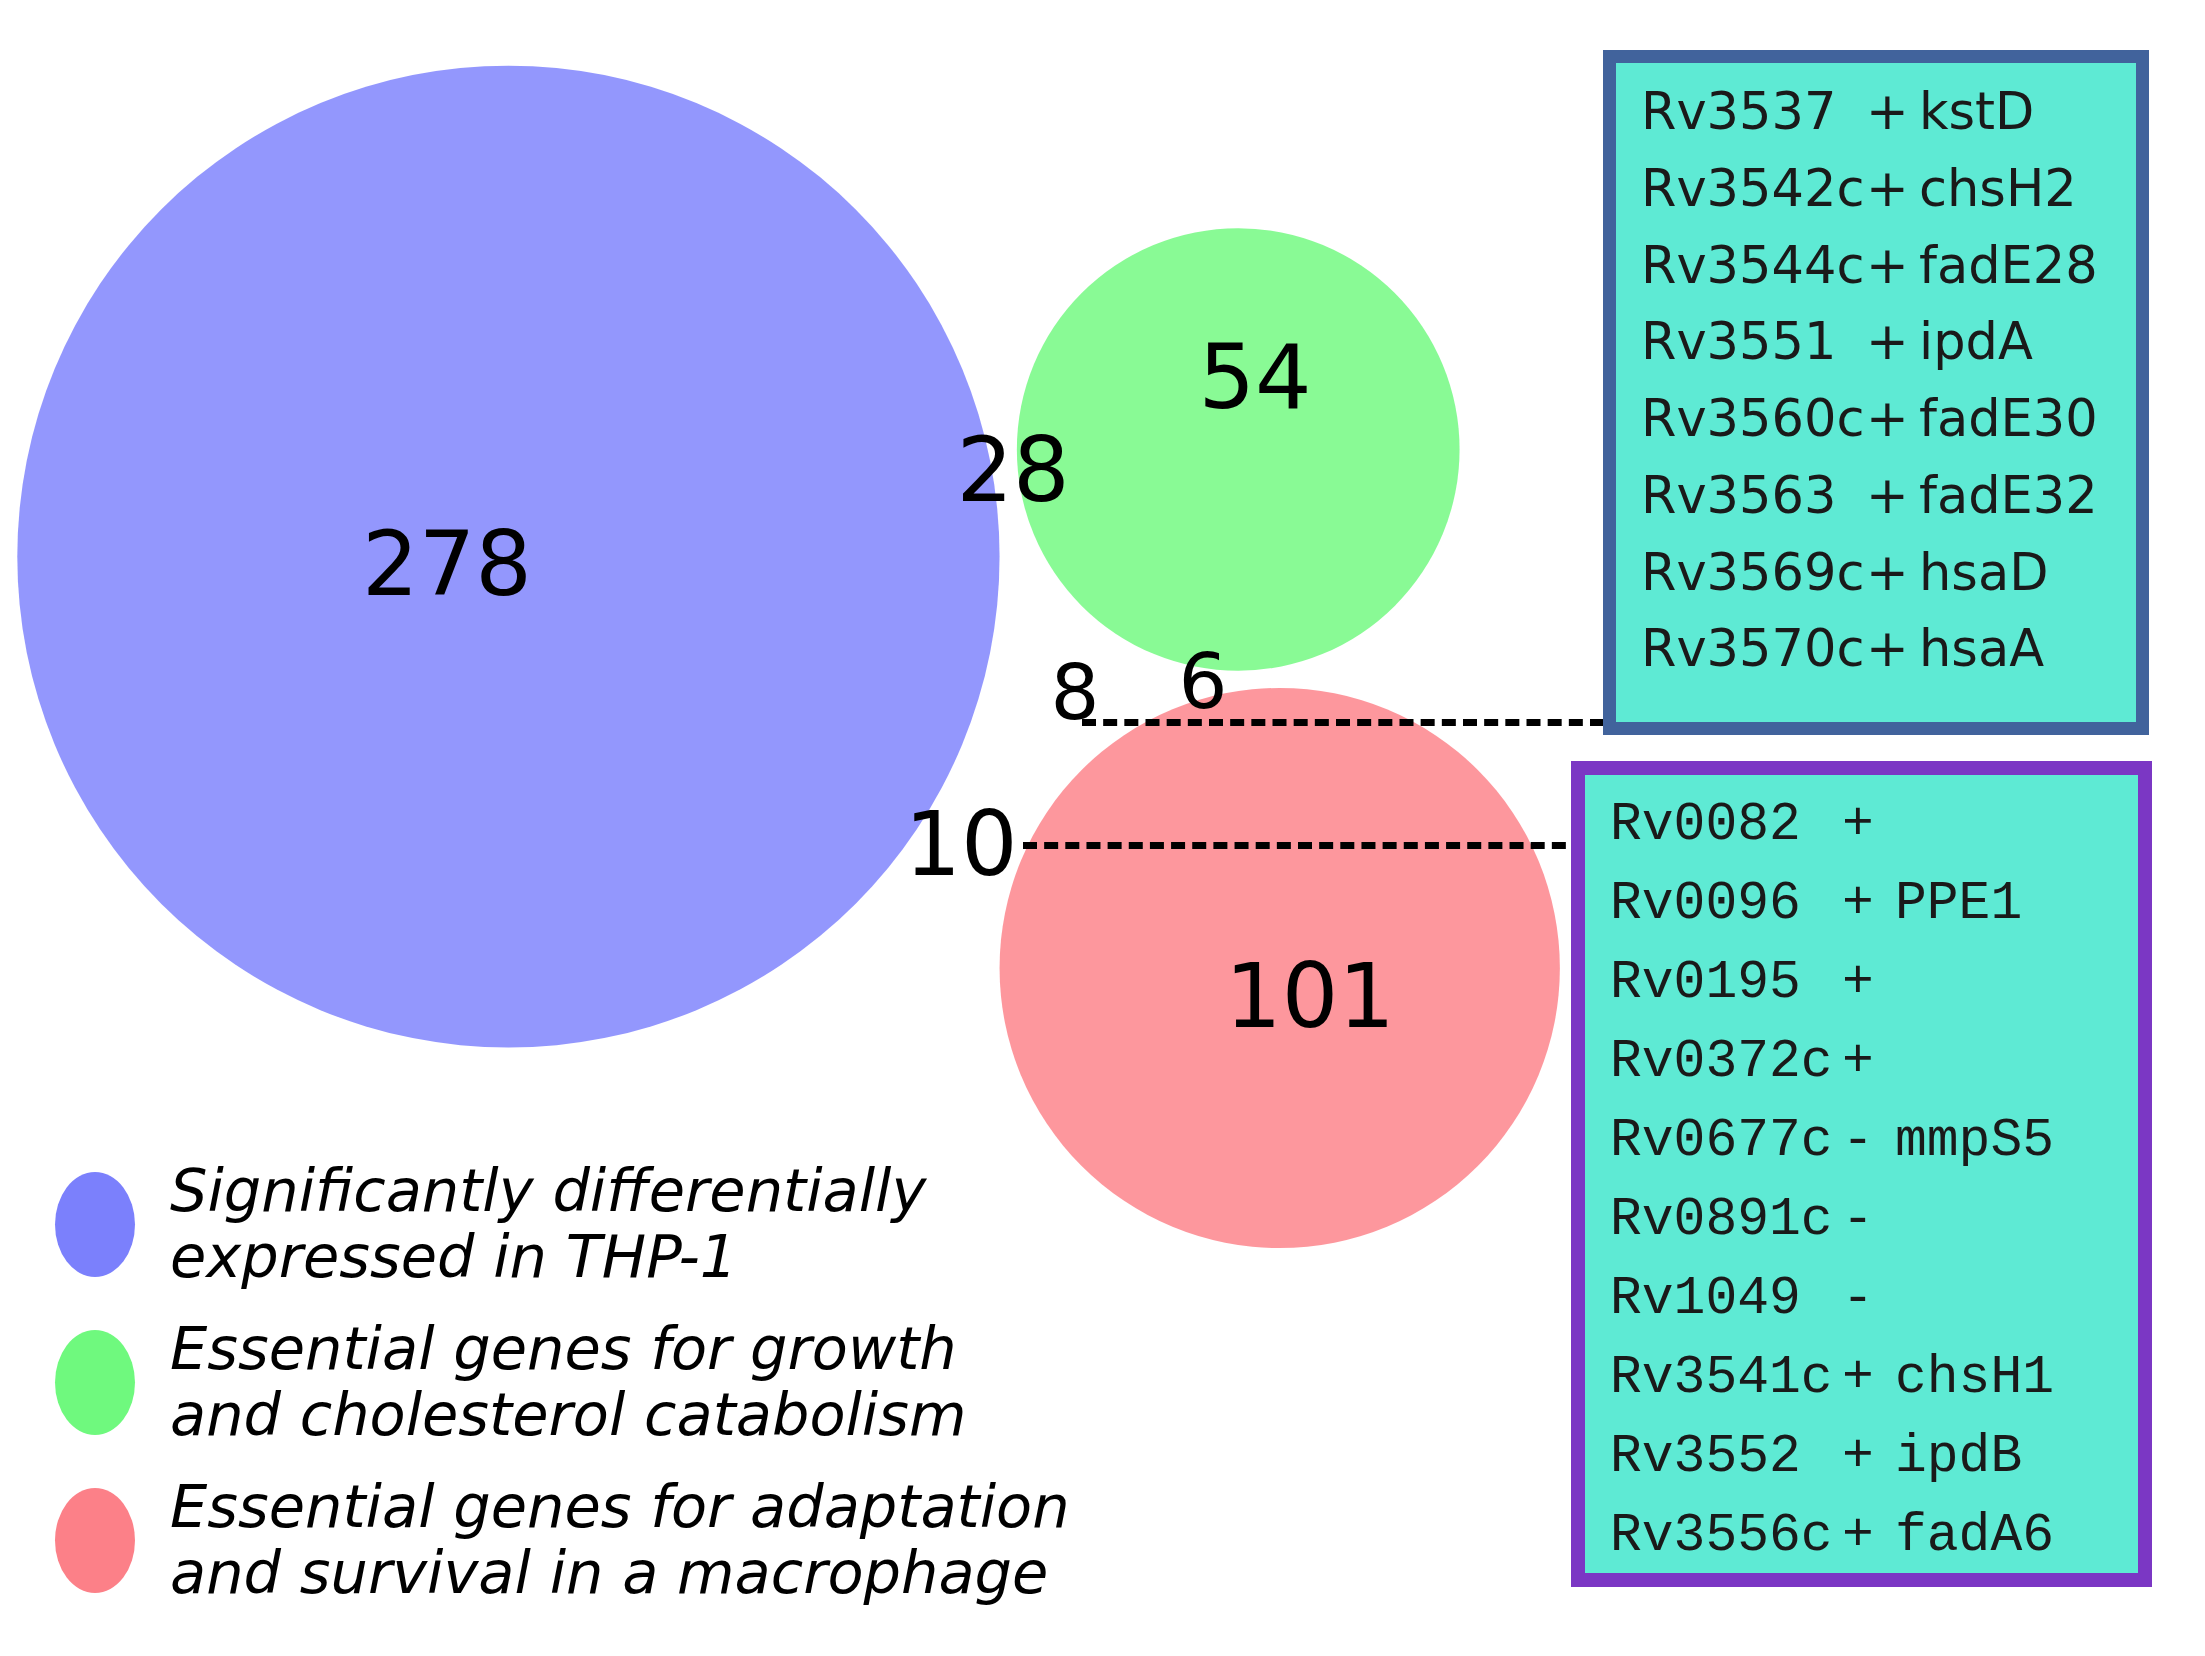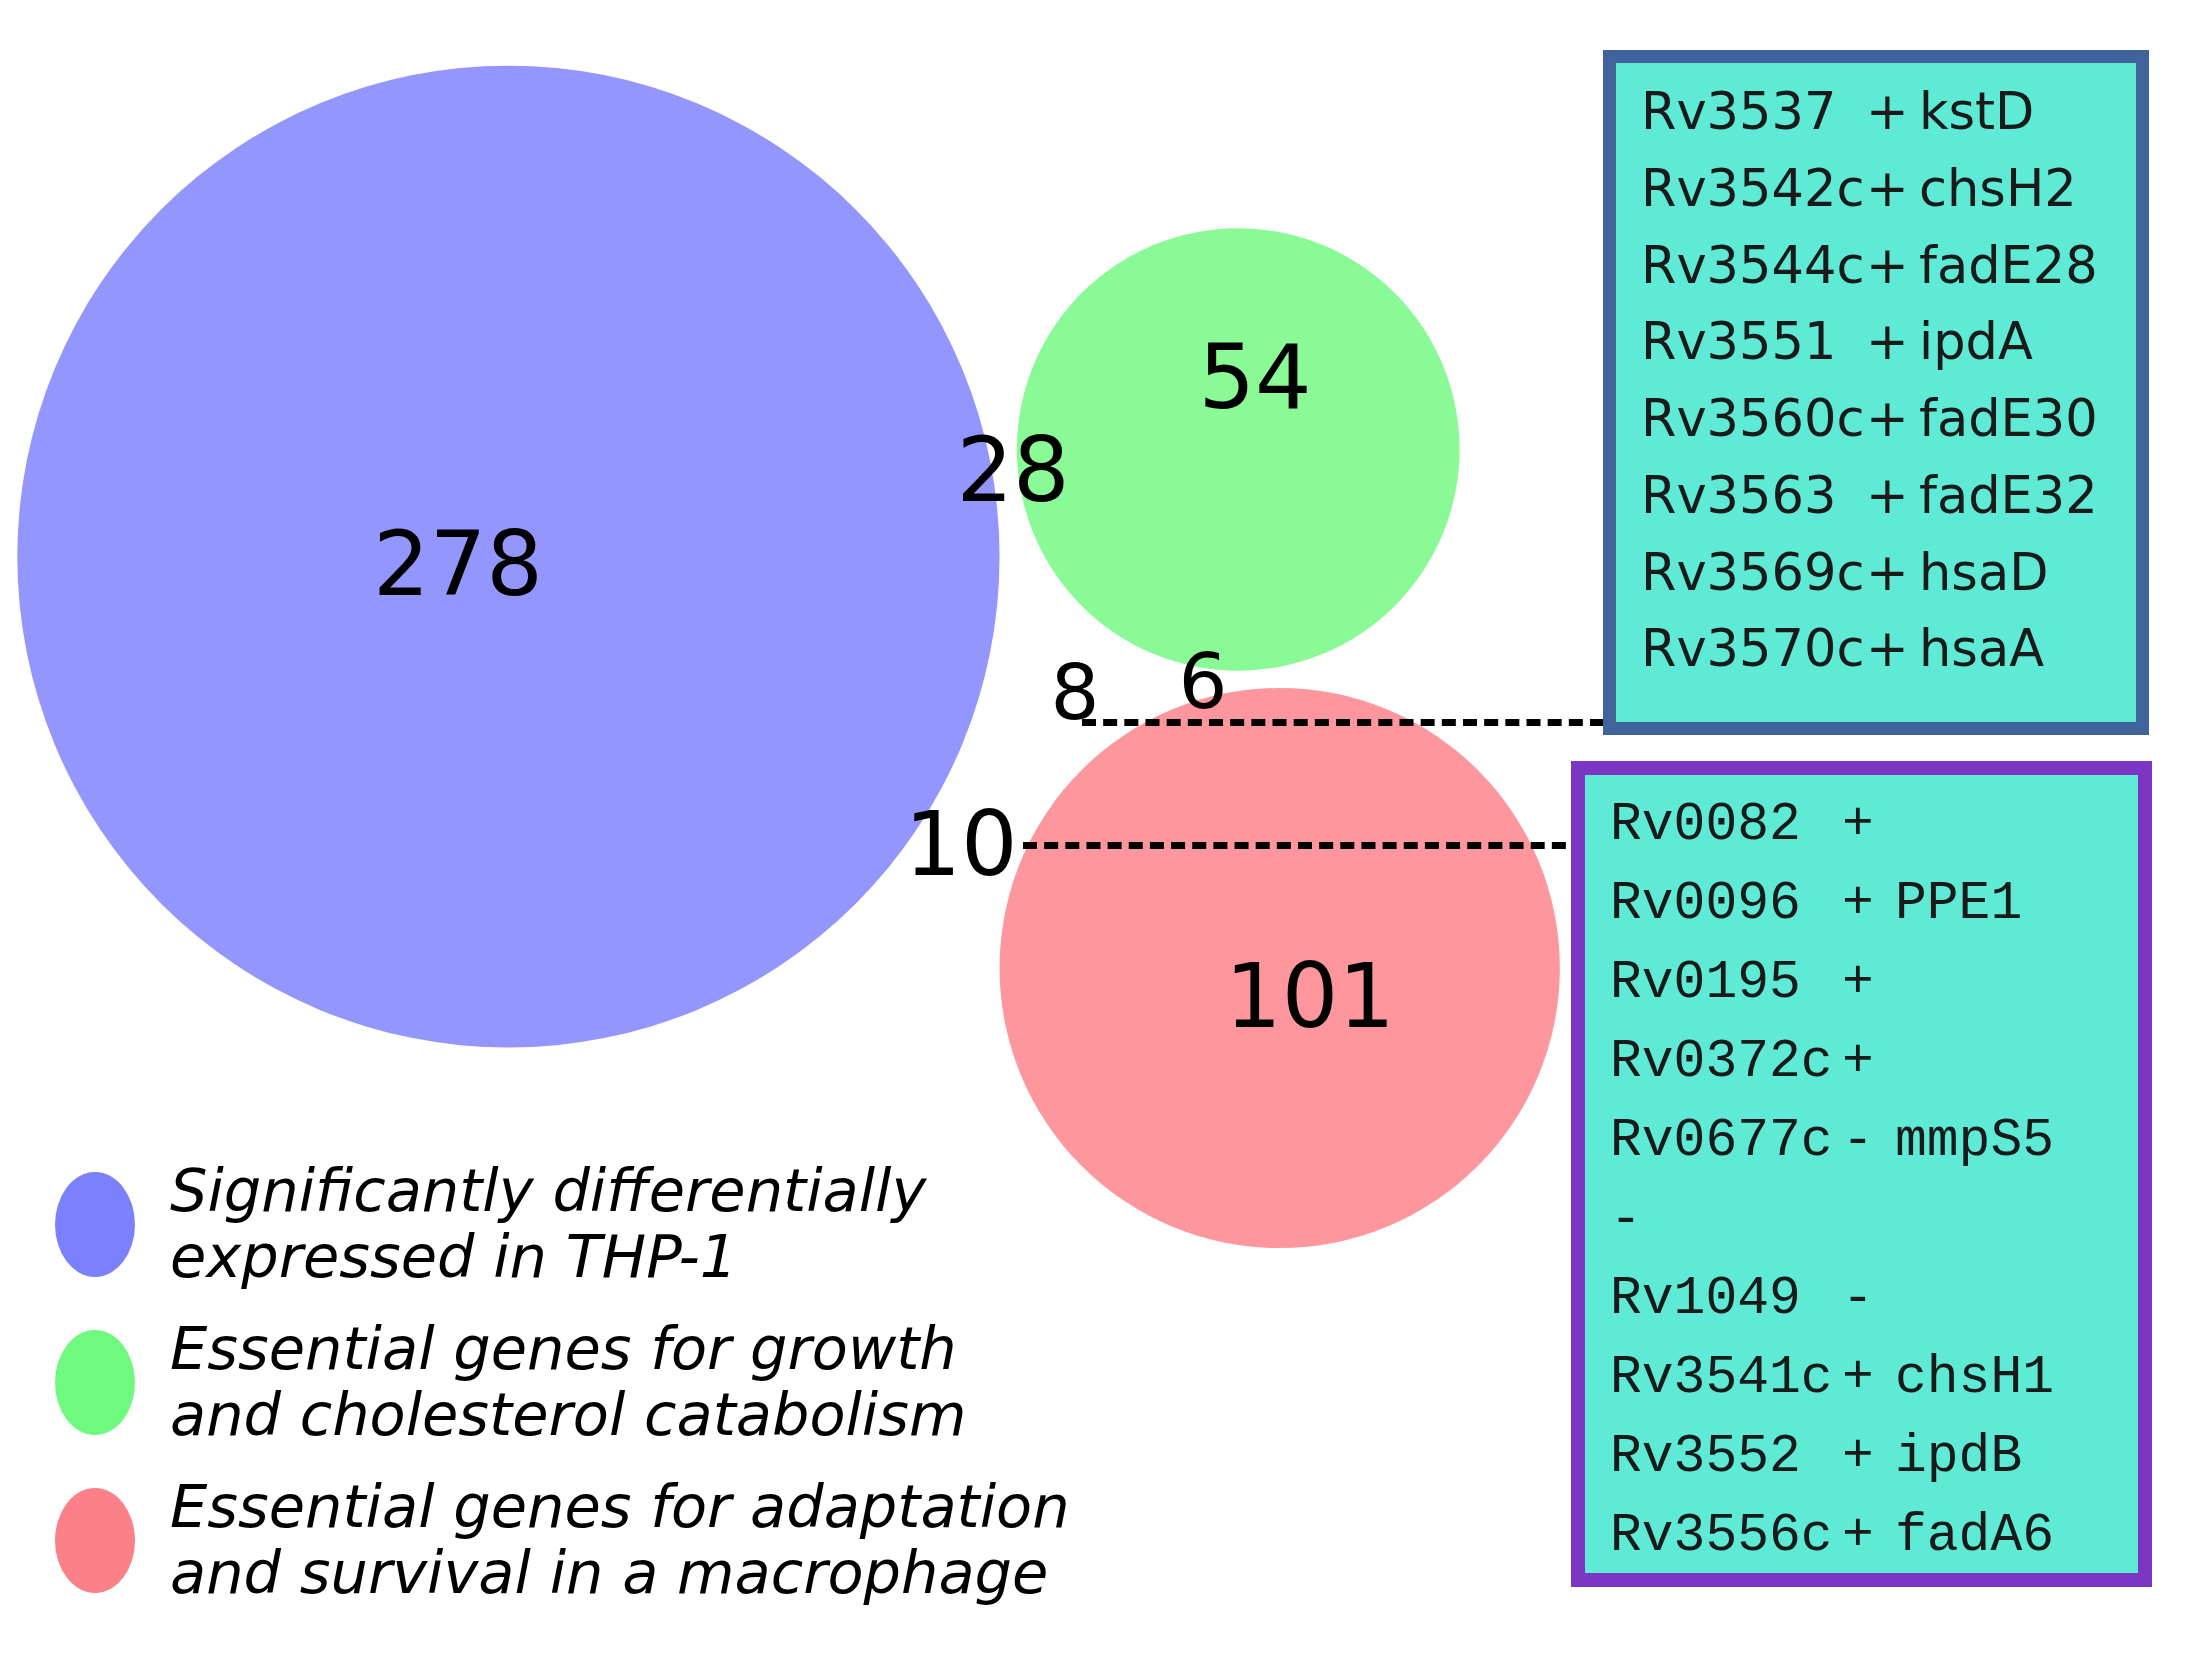--- a/index.html
+++ b/index.html
@@ -141,21 +141,21 @@
 <div id="canvas">
 
   <svg id="venn-svg" viewBox="0 0 2300 2395" preserveAspectRatio="none">
     <g>
       <circle cx="735" cy="805" r="710" fill="#7B80FC" fill-opacity="0.82"></circle>
       <circle cx="1790" cy="650" r="320" fill="#6FF97E" fill-opacity="0.82"></circle>
       <circle cx="1850" cy="1400" r="405" fill="#FC8088" fill-opacity="0.82"></circle>
     </g>
   </svg>
 
-  <div class="venn-count" style="left:458px; top:564px;">278</div>
+  <div class="venn-count" style="left:447px; top:564px;">278</div>
 
   <div class="venn-count" style="left:1255px; top:377px;">54</div>
 
   <div class="venn-count" style="left:1310px; top:996px;">101</div>
 
   <div class="venn-count" style="left:1013px; top:470px;">28</div>
 
   <div class="venn-count" style="left:1075px; top:692px; font-size:77px;">8</div>
 
   <div class="venn-count" style="left:1203px; top:681px; font-size:77px;">6</div>
@@ -253,20 +253,21 @@
         <span class="gene-id">Rv0372c</span>
         <span class="gene-sign">+</span>
         <span class="gene-name"></span>
       </div>
       <div class="gene-row">
         <span class="gene-id">Rv0677c</span>
         <span class="gene-sign">-</span>
         <span class="gene-name">mmpS5</span>
       </div>
       <div class="gene-row">
+        <span class="gene-id">Rv0891c</span>
         <span class="gene-sign">-</span>
         <span class="gene-name"></span>
       </div>
       <div class="gene-row">
         <span class="gene-id">Rv1049</span>
         <span class="gene-sign">-</span>
         <span class="gene-name"></span>
       </div>
       <div class="gene-row">
         <span class="gene-id">Rv3541c</span>

